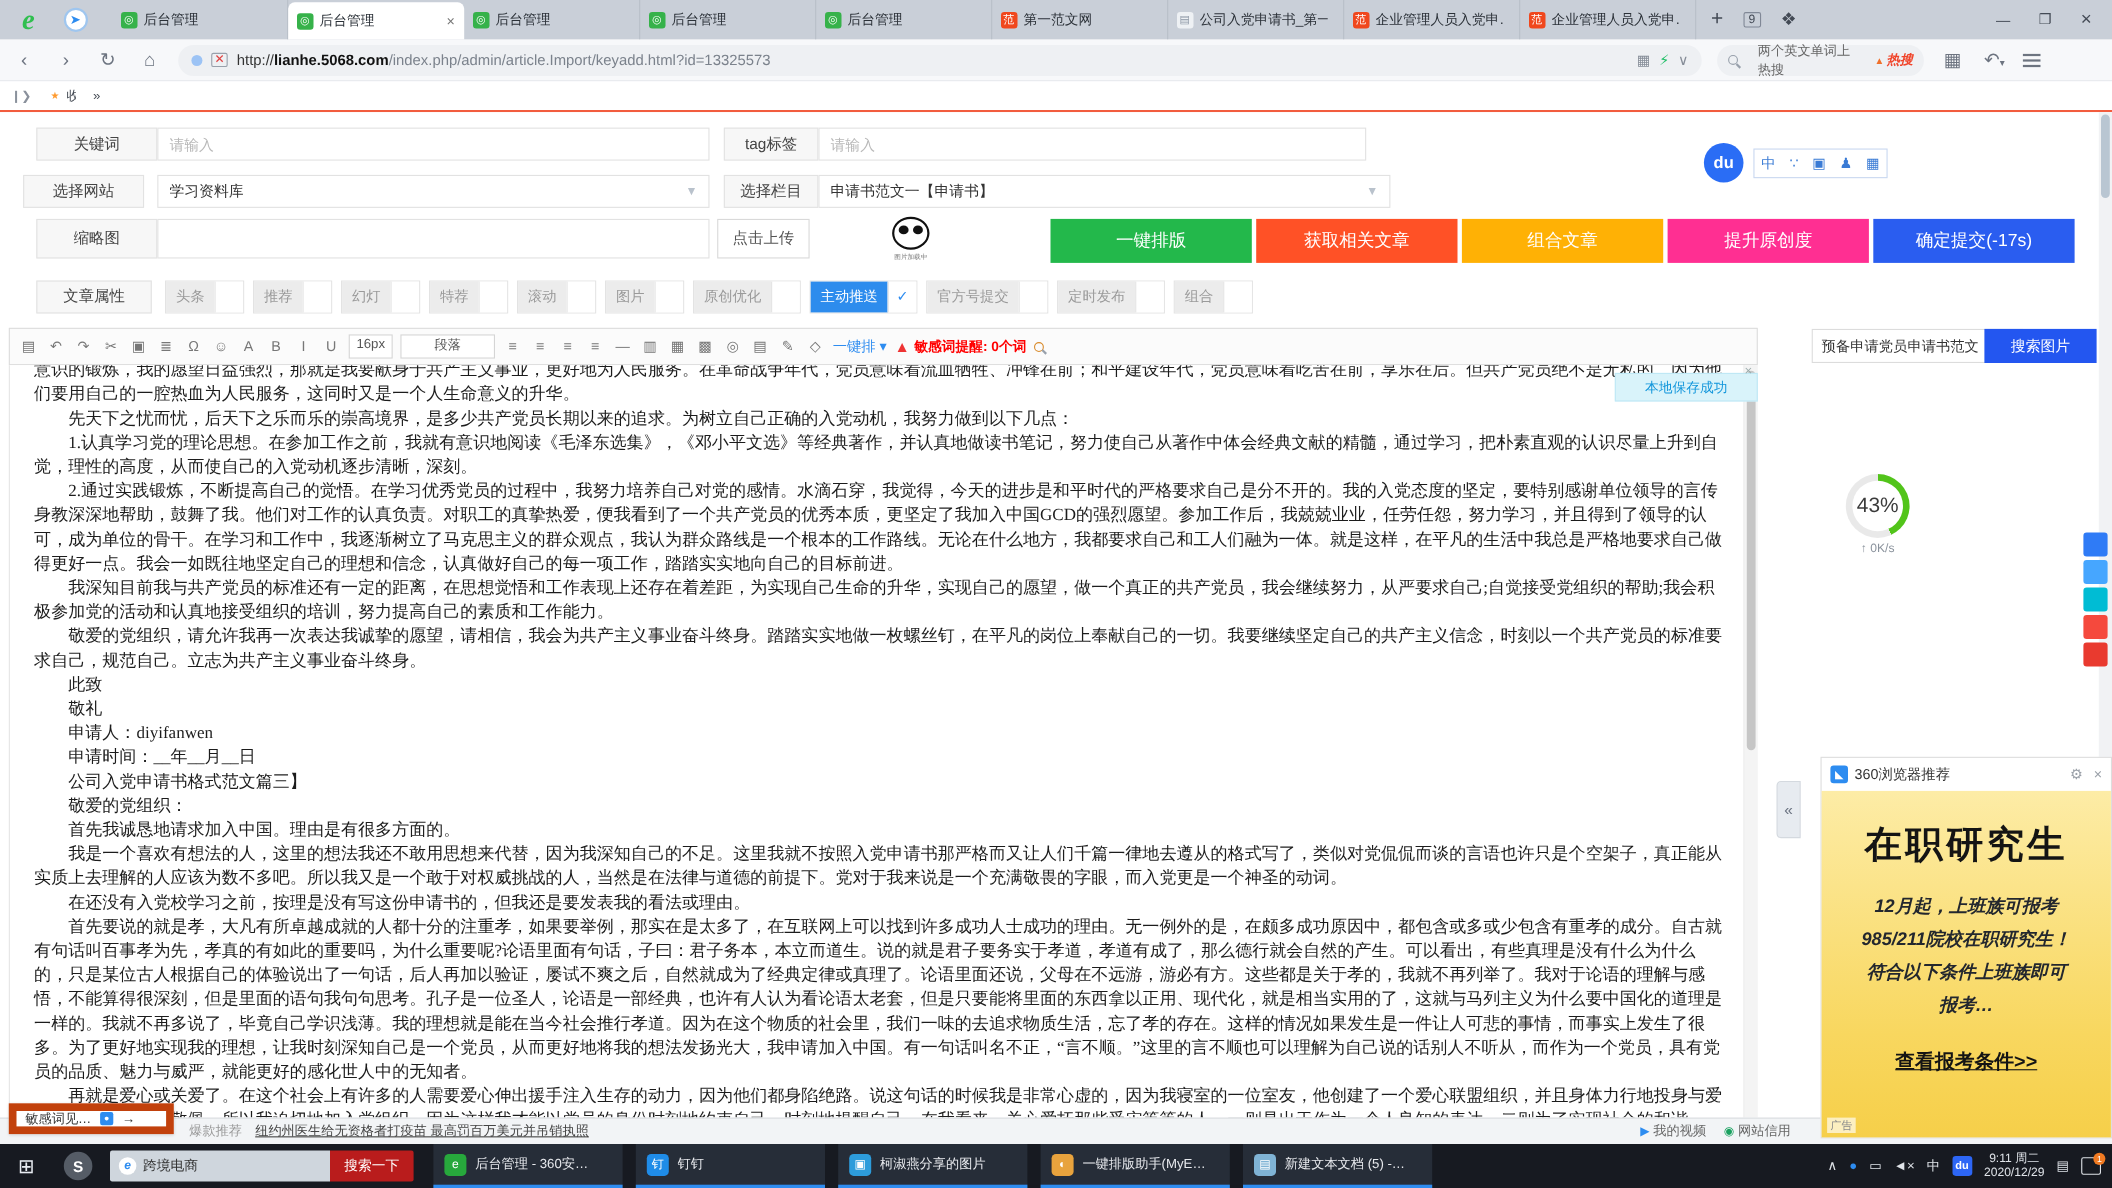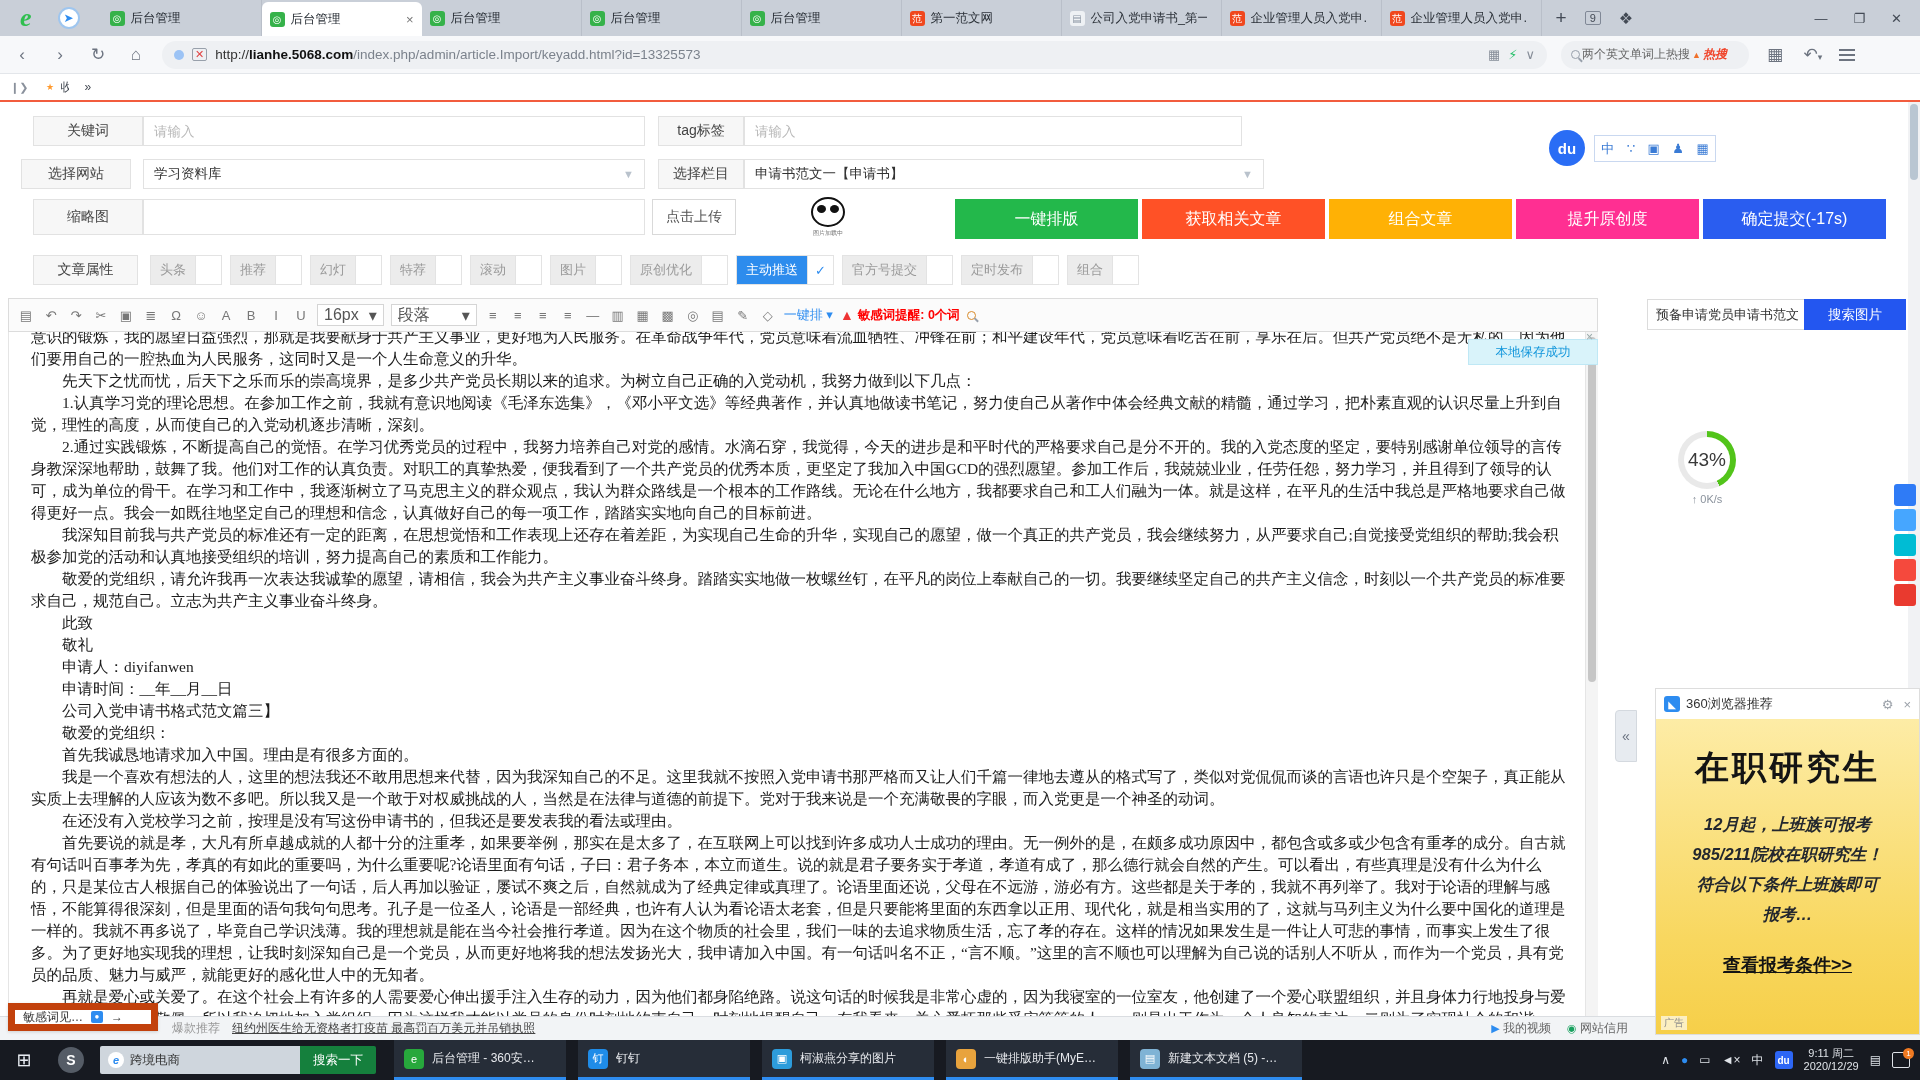--- a/index.html
+++ b/index.html
@@ -27,21 +27,21 @@
   .navbar { height:38px; background:#f7f8fa; border-bottom:1px solid #e3e6ea; display:flex; align-items:center; padding:0 10px; gap:14px; flex:0 0 38px; }
   .nbtn { color:#6d7480; font-size:17px; width:24px; text-align:center; }
   .urlbox { height:28px; flex:0 0 1385px; background:#eef0f3; border-radius:14px; display:flex; align-items:center; padding:0 12px; gap:8px; font-size:13.5px; }
   .bluedot { width:10px; height:10px; border-radius:50%; background:#9cc3f5; }
   .lockx { color:#e04343; font-size:11px; border:1px solid #98a0ab; border-radius:2px; padding:0 2px; line-height:11px; }
   .urltxt { color:#333; white-space:nowrap; overflow:hidden; flex:1; }
   .urltxt .host { font-weight:bold; color:#111; }
   .urltxt .path { color:#7b828c; }
   .urlic { color:#868d98; font-size:13px; }
   .flash { color:#25c06a; }
-  .searchbox { height:28px; width:188px; background:#eef0f3; border-radius:14px; display:flex; align-items:center; padding:0 10px; gap:2px; font-size:12px; color:#666; }
+  .searchbox { height:28px; width:188px; background:#eef0f3; border-radius:14px; display:flex; align-items:center; padding:0 10px; gap:18px; font-size:12px; color:#666; }
   .mag { width:9px; height:9px; border:1.5px solid #98a0ab; border-radius:50%; position:relative; flex:0 0 9px; }
   .mag::after { content:""; position:absolute; width:5px; height:1.5px; background:#98a0ab; right:-4px; bottom:-2px; transform:rotate(45deg); }
   .hot { color:#f0442a; font-style:italic; font-weight:bold; white-space:nowrap; }
   .hot::before { content:"▲"; font-size:9px; margin-right:2px; color:#f0702a; font-style:normal; }
   .hamb { width:16px; height:12px; border-top:2px solid #6d7480; border-bottom:2px solid #6d7480; position:relative; }
   .hamb::after { content:""; position:absolute; left:0; right:0; top:3px; height:2px; background:#6d7480; }
 
   
   .bookmarks { height:26px; background:#fff; display:flex; align-items:center; gap:15px; padding:0 10px; font-size:12px; color:#454b54; flex:0 0 26px; white-space:nowrap; overflow:hidden; }
   .bmitem { display:flex; align-items:center; gap:4px; cursor:pointer; }
@@ -70,21 +70,21 @@
   .attrtitle { position:absolute; left:33px; top:153px; width:105px; height:30px; }
   .attrs { position:absolute; left:150px; top:153px; display:flex; gap:8px; }
   .attr { display:flex; height:30px; border:1px solid #e3e3e3; cursor:pointer; }
   .a-l { background:#ececec; color:#9a9a9a; padding:0 9px; display:flex; align-items:center; font-size:13px; }
   .a-c { width:26px; background:#fff; border-left:1px solid #e3e3e3; display:flex; align-items:center; justify-content:center; color:#2d8cf0; font-weight:bold; font-size:13px; }
   .attr.on .a-l { background:#2d8ced; color:#fff; }
 
   
   .etoolbar { position:absolute; left:8px; top:196px; width:1590px; height:34px; background:#fbfbfb; border:1px solid #dcdcdc; display:flex; align-items:center; gap:7px; padding:0 8px; color:#777; font-size:13px; }
   .tbi { width:18px; text-align:center; cursor:pointer; }
-  .tsel { height:22px; border:1px solid #d5d5d5; background:#fff; display:flex; align-items:center; gap:10px; padding:0 6px; font-size:16px; color:#555; cursor:pointer; }
+  .tsel { height:22px; border:1px solid #d5d5d5; background:#fff; display:flex; align-items:center; gap:10px; padding:0 6px; font-size:12px; color:#555; cursor:pointer;flex-direction:column; }
   .onekey { color:#2d8cf0; cursor:pointer; white-space:nowrap; }
   .warn { color:#f00; font-weight:bold; font-size:12.5px; white-space:nowrap; display:flex; align-items:center; gap:4px; }
   .warn .tri { color:#e33; font-size:14px; }
   .editor { position:absolute; left:8px; top:230px; width:1578px; height:684px; background:#fff; border-left:1px solid #e5e5e5; border-right:1px solid #e5e5e5; overflow:hidden; padding:0 14px 0 22px; }
   .etext { margin-top:-6px; font-family:"Liberation Serif","DejaVu Serif",serif; font-size:15.5px; line-height:22px; color:#1c1c1c; }
   .etext p { text-indent:2em; }
   .etext p.noindent { text-indent:0; }
   .escroll { position:absolute; left:1586px; top:230px; width:12px; height:684px; background:#f4f4f4; }
   .escroll .thumb { position:absolute; left:2px; width:8px; border-radius:4px; background:#c6c6c6; top:5px; height:345px; }
   .pscroll { position:absolute; right:0; top:0; width:12px; height:914px; background:#f1f2f4; }
@@ -122,21 +122,21 @@
   .statright { margin-left:auto; margin-right:292px; display:flex; align-items:center; gap:16px; }
   .sicon { font-size:11px; }
 
   
   .taskbar { height:40px; background:#171a21; display:flex; align-items:center; flex:0 0 40px; color:#dfe3e8; }
   .startbtn { width:48px; height:40px; display:flex; align-items:center; justify-content:center; font-size:18px; color:#e8ecf2; cursor:pointer; }
   .sogou { width:26px; height:26px; border-radius:50%; background:#555c66; color:#fff; font-weight:bold; font-size:14px; display:flex; align-items:center; justify-content:center; margin:0 10px; }
   .tsearch { display:flex; align-items:center; margin-left:6px; }
   .tsword { height:28px; width:200px; background:#cfd6dd; color:#333; display:flex; align-items:center; gap:6px; padding:0 8px; border-radius:2px 0 0 2px; font-size:12.5px; }
   .tse { width:16px; height:16px; border-radius:50%; background:#fff; color:#2d8cf0; font-weight:bold; font-style:italic; font-size:11px; display:flex; align-items:center; justify-content:center; }
-  .tsbtn { height:28px; width:76px; background:#15803d; color:#fff; font-size:12.5px; display:flex; align-items:center; justify-content:center; border-radius:0 2px 2px 0; cursor:pointer; }
+  .tsbtn { height:28px; width:76px; background:#b91c1c; color:#fff; font-size:12.5px; display:flex; align-items:center; justify-content:center; border-radius:0 2px 2px 0; cursor:pointer; }
   .tapps { display:flex; gap:12px; margin-left:18px; }
   .tapp { width:172px; height:40px; display:flex; align-items:center; gap:8px; background:#262d38; border-bottom:3px solid #2e8cf0; padding:0 10px; font-size:12px; color:#e8eaee; cursor:pointer; }
   .tapp .aicon { width:20px; height:20px; border-radius:4px; color:#fff; font-size:11px; display:flex; align-items:center; justify-content:center; flex:0 0 20px; }
   .tapp .alabel { white-space:nowrap; overflow:hidden; }
   .tray { margin-left:auto; display:flex; align-items:center; gap:11px; padding-right:10px; font-size:12px; }
   .trayic { color:#dfe3e8; }
   .dusmall { width:18px; height:18px; border-radius:3px; background:#2d66f5; color:#fff; font-size:10px; font-weight:bold; display:flex; align-items:center; justify-content:center; }
   .clock { text-align:center; font-size:11px; line-height:13px; }
   .notif { position:relative; width:18px; height:16px; border:1px solid #dfe3e8; border-radius:2px; }
   .notif .badge { position:absolute; right:-5px; top:-5px; width:11px; height:11px; border-radius:50%; background:#f07a22; color:#fff; font-size:8px; line-height:11px; text-align:center; }

